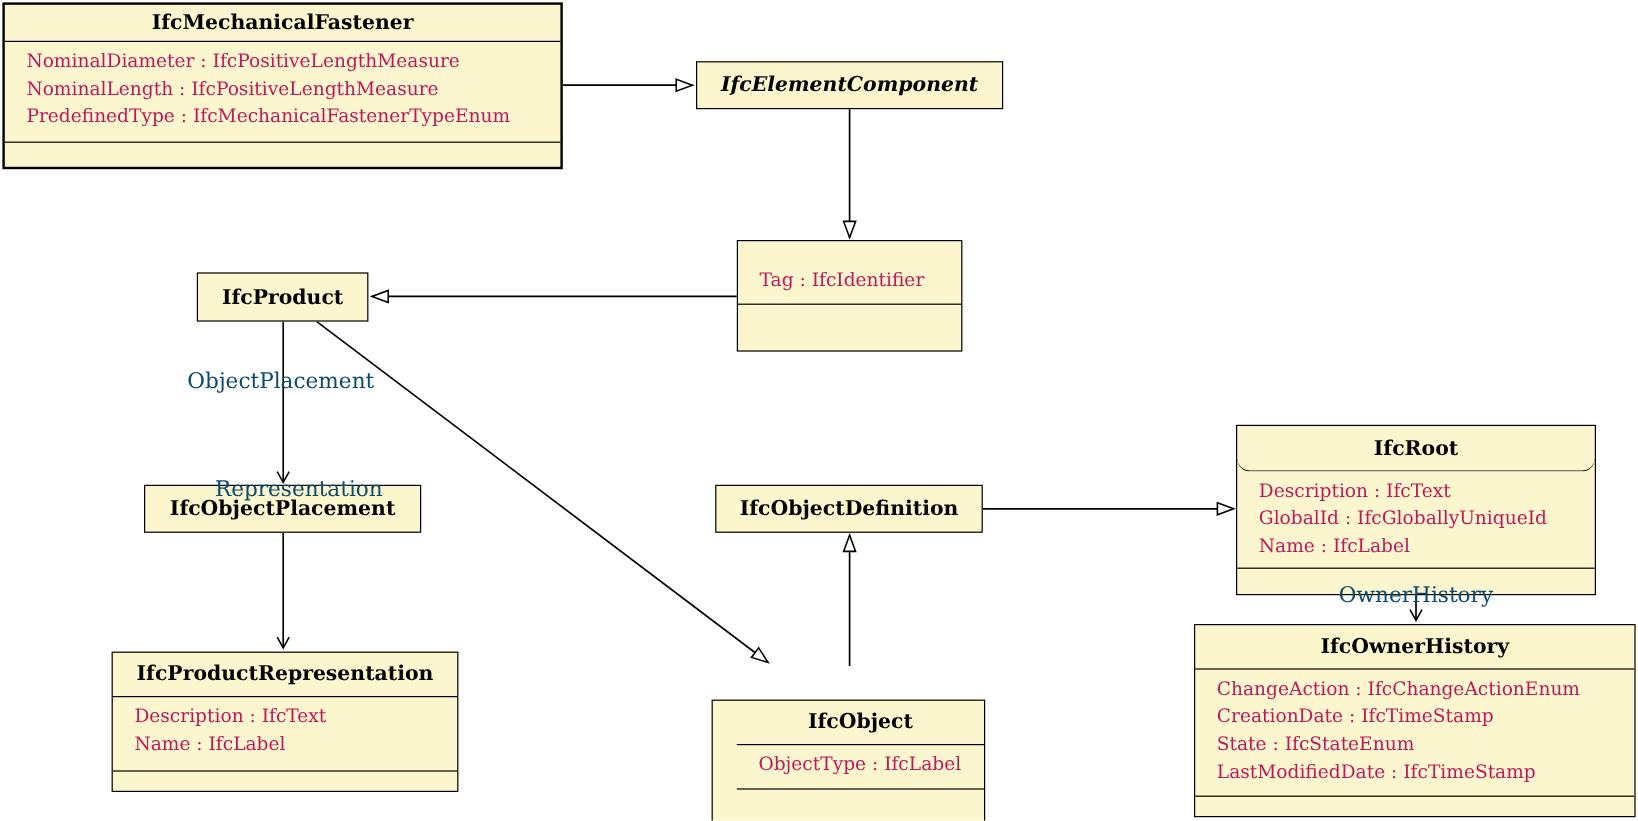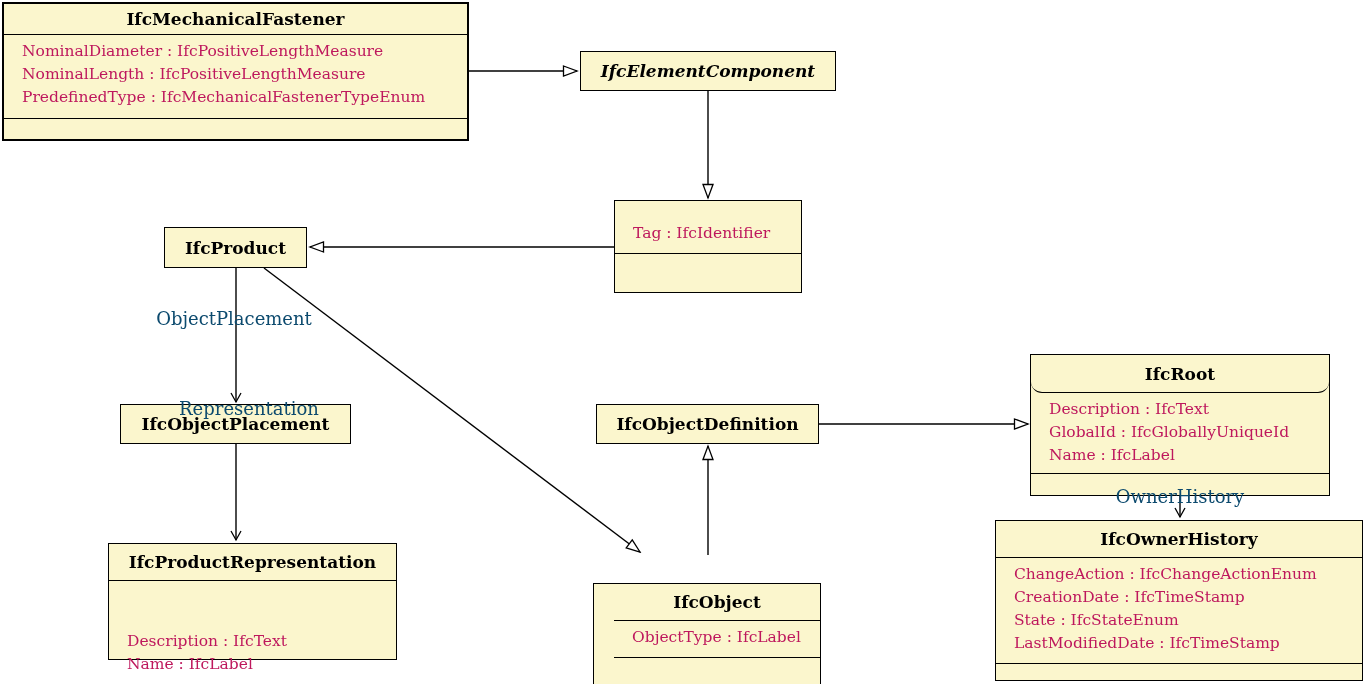--- a/index.html
+++ b/index.html
@@ -103,21 +103,21 @@
           <div class="uml-attr">Tag : IfcIdentifier</div>
         </div>
         <div class="uml-empty"></div>
       </div>
       <div class="uml-class" style="left: 164px; top: 227px; width: 143px; height: 41px;">
         <div class="uml-title single">IfcProduct</div>
       </div>
       <div class="uml-class" style="left: 120px; top: 404px; width: 231px; height: 40px;">
         <div class="uml-title single">IfcObjectPlacement</div>
       </div>
-      <div class="uml-class" style="left: 108px; top: 543px; width: 289px; height: 117px; gap: 44px;">
+      <div class="uml-class" style="left: 93px; top: 543px; width: 289px; height: 117px;">
         <div class="uml-title with-sep" style="height: 37px;">IfcProductRepresentation</div>
         <div class="uml-attrs" style="height: 62px;">
           <div class="uml-attr">Description : IfcText</div>
           <div class="uml-attr">Name : IfcLabel</div>
         </div>
         <div class="uml-empty"></div>
       </div>
       <div class="uml-class" style="left: 596px; top: 404px; width: 223px; height: 40px;">
         <div class="uml-title single">IfcObjectDefinition</div>
       </div>

